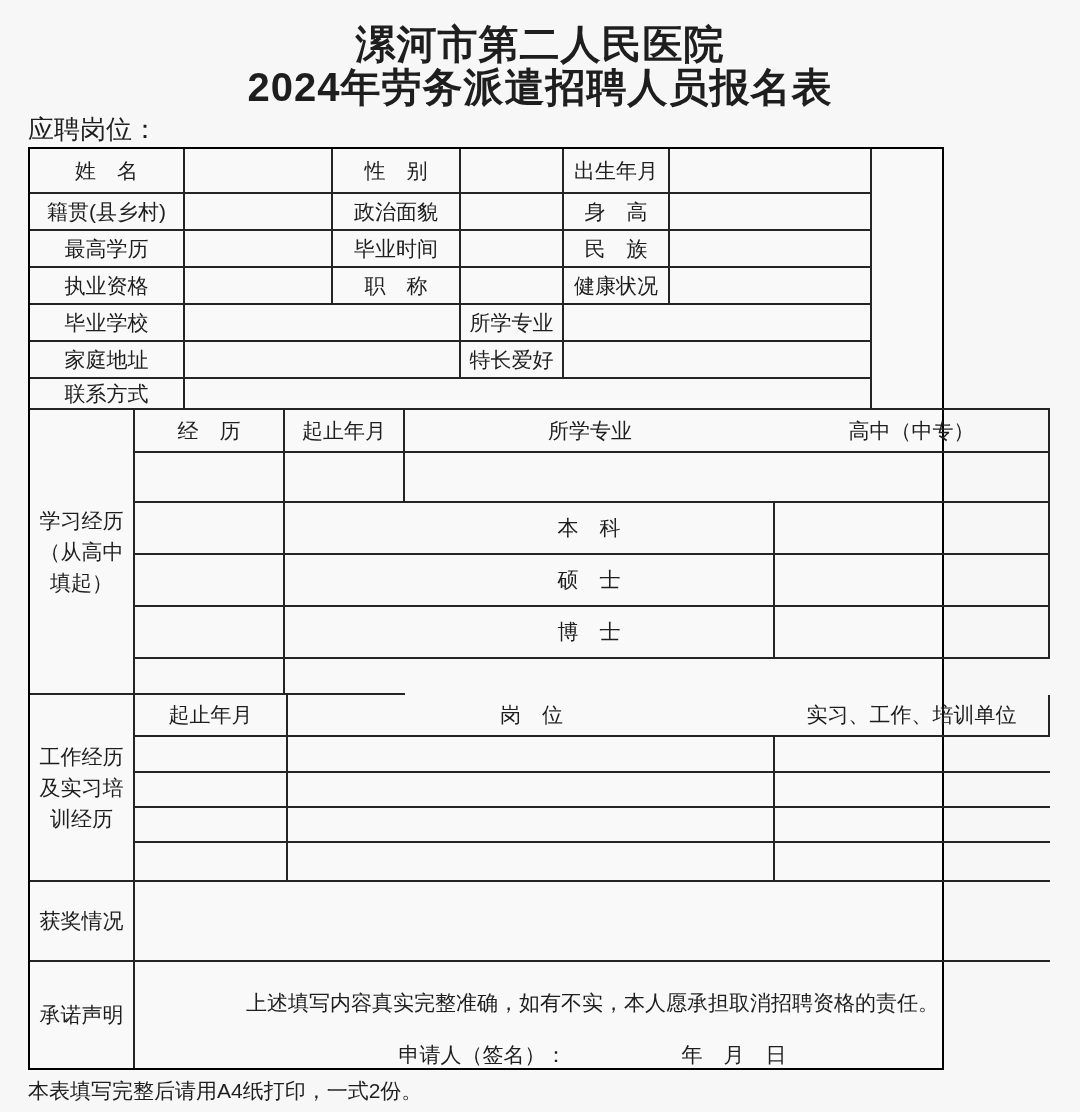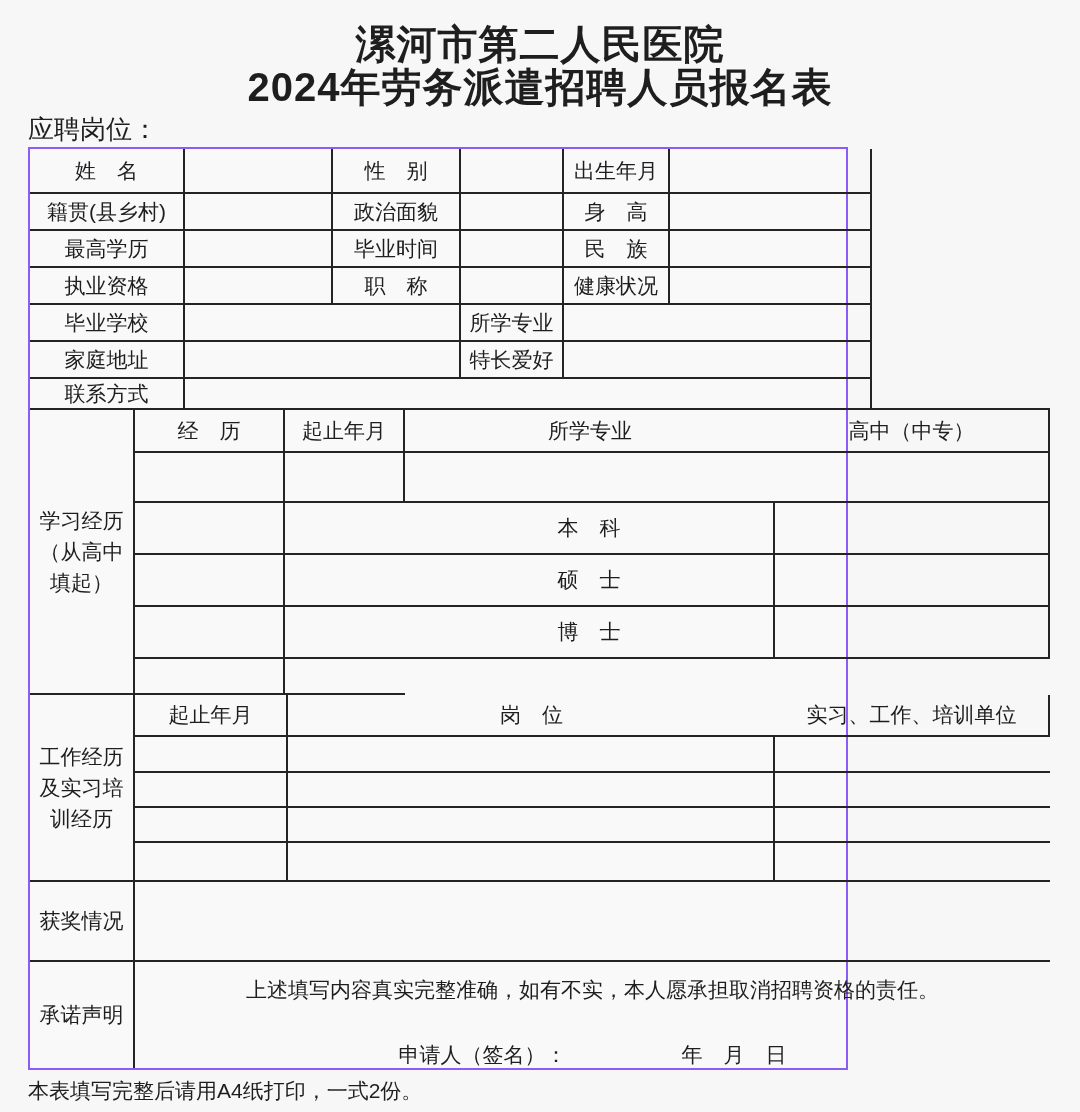--- a/index.html
+++ b/index.html
@@ -29,23 +29,23 @@
   }
   .pos-line {
     margin: 12px 0 5px 28px;
     font-size: 26px;
     line-height: 25px;
     display: flex;
     align-items: flex-start;
   }
   .pos-field { display: inline-block; min-width: 220px; }
   .tbl {
-    width: 820px;
+    width: 916px;
     margin-left: 28px;
-    border: 2px solid #8b5cf6;
+    border: 2px solid #000000;
     background: #f9f9f9;
   }
   .sec { display: grid; }
   .s1 { grid-template-columns: 155px 148px 128px 103px 106px 202px 178px;
         grid-template-rows: 45px 37px 37px 37px 37px 37px 31px; }
   .s2 { grid-template-columns: 105px 150px 120px 370px 275px;
         grid-template-rows: 43px 50px 52px 52px 52px 36px; }
   .s3 { grid-template-columns: 105px 153px 487px 275px;
         grid-template-rows: 42px 36px 35px 35px 39px; }
   .s4 { grid-template-columns: 105px 915px; grid-template-rows: 80px; }
@@ -64,21 +64,21 @@
   .nr { border-right: none; }
   .nb { border-bottom: none; }
   .photo { grid-column: 7; grid-row: 1 / 8; }
   .edu-lab { grid-column: 1; grid-row: 1 / 7; padding: 0 6px; line-height: 31px; }
   .work-lab { grid-column: 1; grid-row: 1 / 6; padding: 12px 8px; line-height: 31px; }
   .span23 { grid-column: 2 / 4; }
   .span56 { grid-column: 5 / 7; }
   .span26 { grid-column: 2 / 7; }
   .decl-cell {
     flex-direction: column;
-    justify-content: space-between;
+    justify-content: flex-end;
     padding-top: 15px;
   }
   .decl-sig {
     display: flex;
     width: 100%;
     justify-content: center;
     gap: 115px;
     margin-top: 26px;
   }
   .foot-note {

